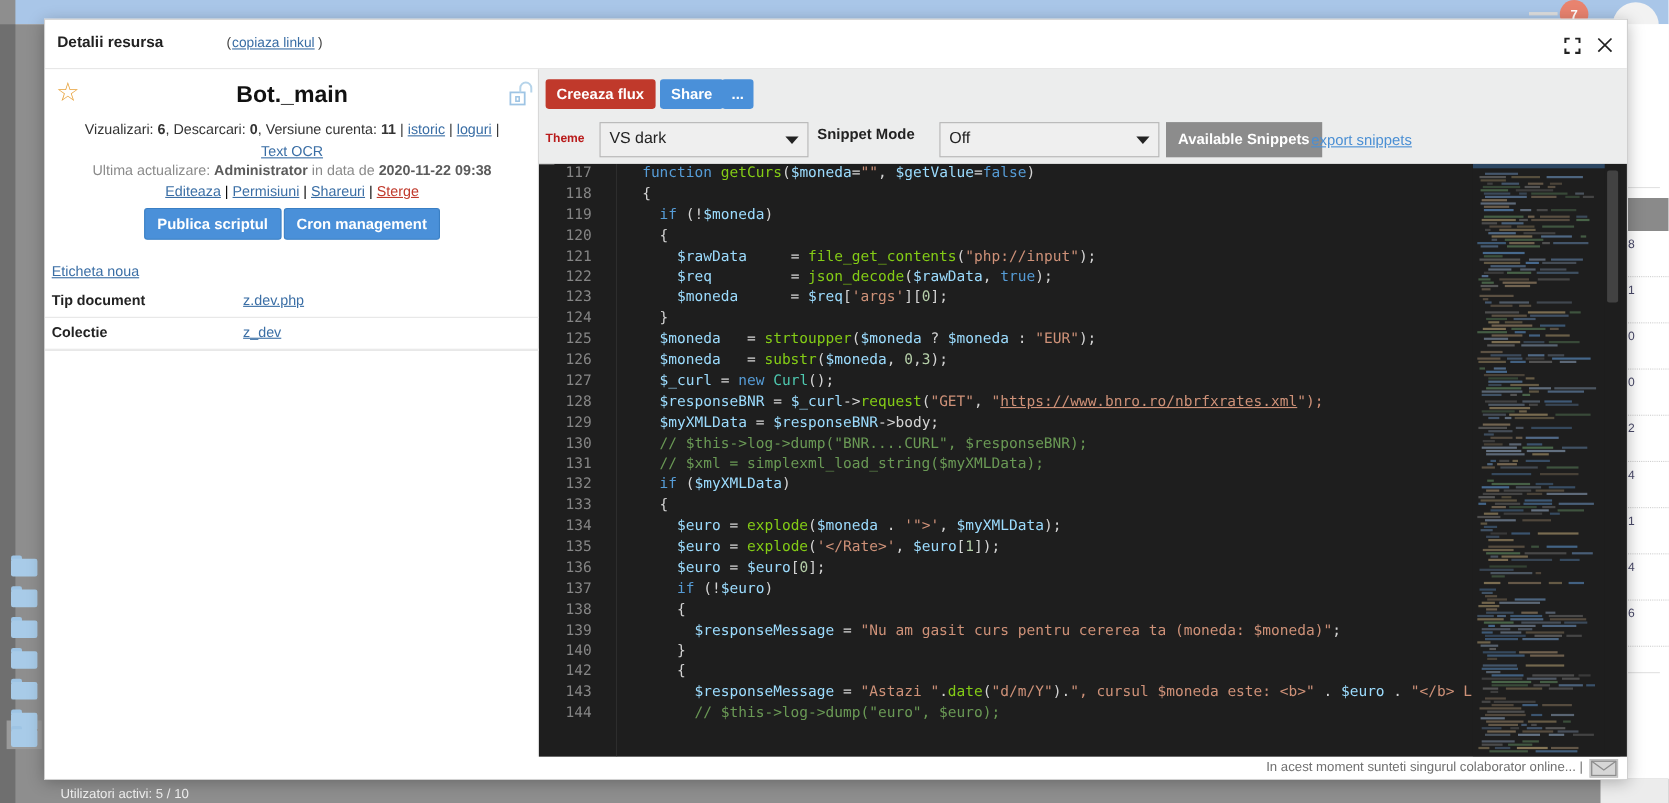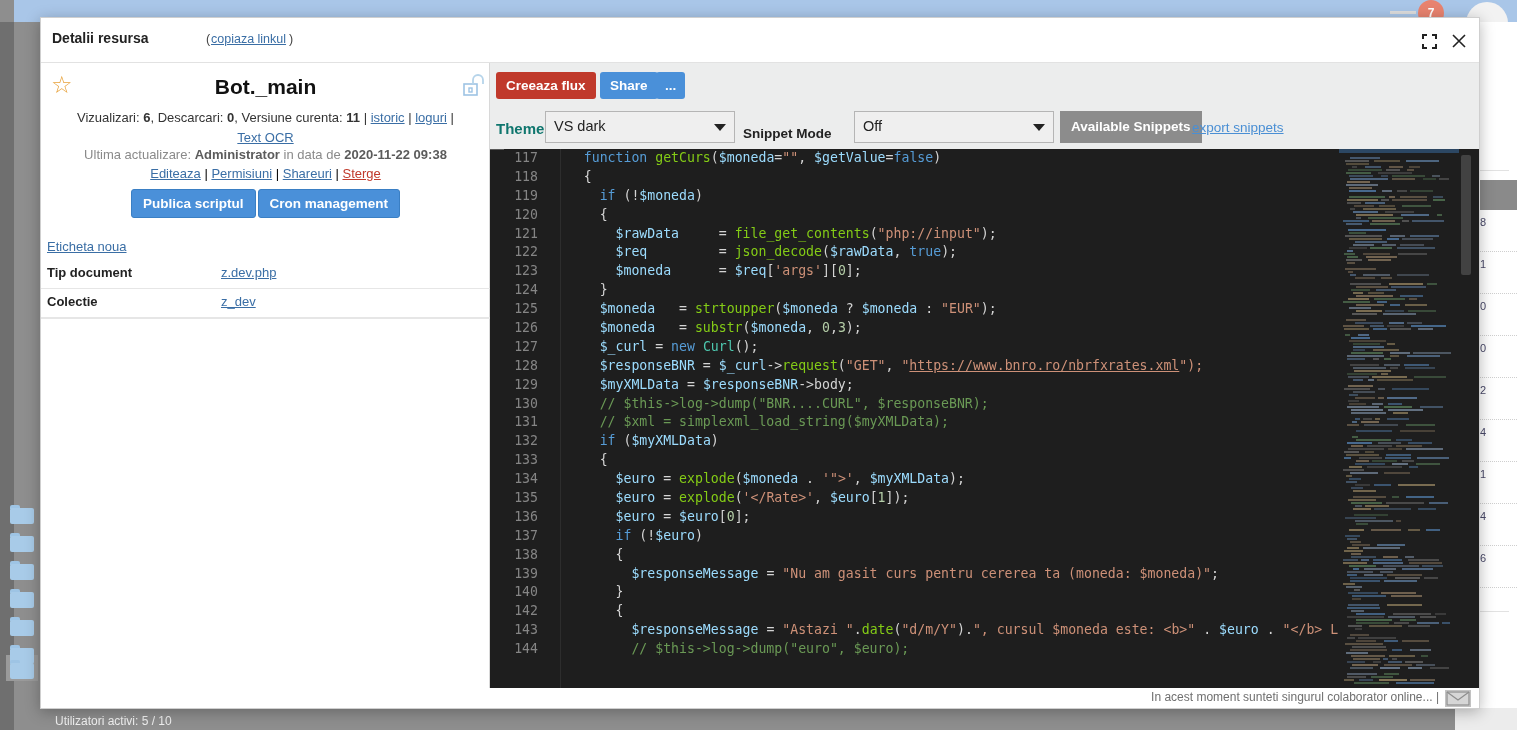--- a/index.html
+++ b/index.html
@@ -96,29 +96,29 @@
   
   #editor-pane{position:absolute;left:449px;top:0;width:989px;height:625px;background:#eceded;}
   #ed-toolbar1{position:absolute;left:0;top:0;width:989px;height:43px;background:#eceded;}
   .tb-btn{position:absolute;top:9px;border-radius:3px;font-size:13.5px;font-weight:bold;color:#fff;
     padding:6px 10px;cursor:pointer;font-family:"Liberation Sans",sans-serif;border:none;}
   #btn-flux{left:6px;background:#c0392b;}
   #btn-share{left:110px;background:#4a90d9;}
   #btn-more{left:166px;background:#4a90d9;padding:6px 9px;}
 
   #ed-toolbar2{position:absolute;left:0;top:43px;width:989px;height:43px;background:#eceded;}
-  #lbl-theme{position:absolute;left:6px;top:14px;font-size:15px;font-weight:bold;color:#0f766e;}
+  #lbl-theme{position:absolute;left:6px;top:14px;font-size:11px;font-weight:bold;color:#b91c1c;}
   .sel{position:absolute;top:5px;height:32px;background:#efefef;border:1px solid #b5b5b5;
     box-sizing:border-box;cursor:pointer;}
   .sel .txt{position:absolute;left:8px;top:6px;font-size:14.5px;color:#222;}
   .sel .arr{position:absolute;top:12px;width:0;height:0;border-left:6px solid transparent;
     border-right:6px solid transparent;border-top:7px solid #222;}
   #sel-theme{left:55px;width:190px;}
   #sel-theme .arr{left:168px;}
-  #lbl-snippet{position:absolute;left:253px;top:20px;font-size:13.5px;font-weight:bold;color:#222;}
+  #lbl-snippet{position:absolute;left:253px;top:8px;font-size:13.5px;font-weight:bold;color:#222;}
   #sel-snippet{left:364px;width:200px;}
   #sel-snippet .arr{left:178px;}
   #btn-snippets{position:absolute;left:570px;top:5px;height:32px;background:#8c8c8c;color:#fff;
     font-size:13.5px;font-weight:bold;line-height:32px;padding:0 11px;cursor:pointer;}
   #link-export{position:absolute;left:702px;top:14px;font-size:13.5px;color:#4a8fd4;text-decoration:underline;cursor:pointer;}
 
   
   #code-area{position:absolute;left:0;top:86px;width:989px;height:539px;background:#1e1e1e;overflow:hidden;}
   #code-scroll{position:absolute;left:0;top:0;width:989px;height:539px;}
   .cline{height:18.9px;line-height:18.9px;white-space:pre;font-family:"DejaVu Sans Mono",monospace;font-size:13.2px;}

